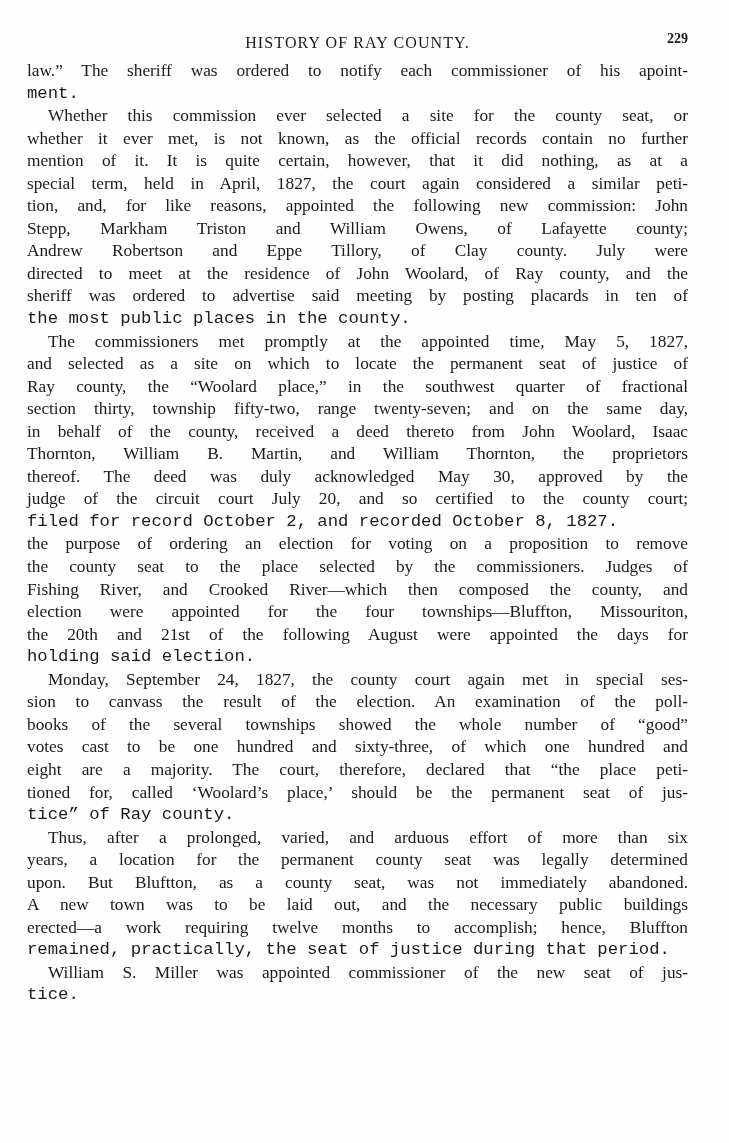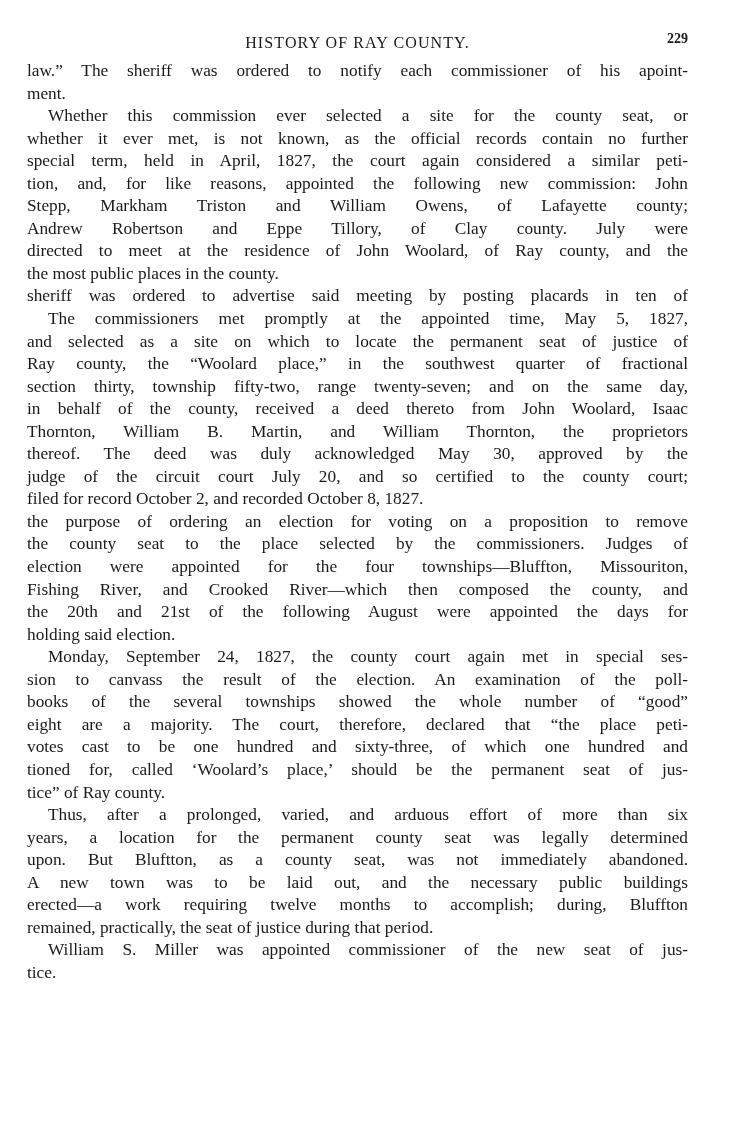--- a/index.html
+++ b/index.html
@@ -6,81 +6,82 @@
   body { width: 729px; height: 1143px; position: relative; overflow: hidden;
          font-family: "Liberation Serif", "DejaVu Serif", serif; color: #1a1a1a; }
   .page { position: absolute; left: 0; top: 0; width: 729px; height: 1143px; background: #fefefe; }
   .running-head { position: absolute; top: 31px; left: 27px; width: 661px; height: 22px; }
   .running-title { position: absolute; left: 0; width: 100%; text-align: center;
                    font-size: 16px; letter-spacing: 1.1px; font-variant: small-caps; text-transform: uppercase; top: 3px; }
   .page-number { position: absolute; right: 0; top: 0; font-size: 14px; font-weight: bold; }
   .body-text { position: absolute; left: 27px; top: 60px; width: 661px; }
   .line { display: block; height: 22.55px; line-height: 22.55px; font-size: 17.3px;
           white-space: nowrap; text-align: justify; text-align-last: justify; }
-  .line.last { text-align-last: left; }
+  .line.last { text-align-last: left; font-family: Liberation Mono, monospace; }
   .line.indent { padding-left: 21px; font-family: Liberation Serif, serif; }
 </style>
 </head>
 <body>
 
 <div class="page">
   <div class="running-head">
     <span class="running-title">HISTORY OF RAY COUNTY.</span>
     <span class="page-number">229</span>
   </div>
   <div class="body-text" id="body-text">
       <div>
         <span class="line">law.”  The sheriff was ordered to notify each commissioner of his apoint-</span>
         <span class="line last">ment.</span>
       </div>
       <div>
         <span class="line indent">Whether this commission ever selected a site for the county seat, or</span>
         <span class="line">whether it ever met, is not known, as the official records contain no further</span>
+        <span class="line">mention of it.  It is quite certain, however, that it did nothing, as at a</span>
         <span class="line">special term, held in April, 1827, the court again considered a similar peti-</span>
         <span class="line">tion, and, for like reasons, appointed the following new commission:  John</span>
         <span class="line">Stepp, Markham Triston and William Owens, of Lafayette county;</span>
         <span class="line">Andrew Robertson and Eppe Tillory, of Clay county.  July were</span>
         <span class="line">directed to meet at the residence of John Woolard, of Ray county, and the</span>
+        <span class="line">sheriff was ordered to advertise said meeting by posting placards in ten of</span>
         <span class="line last">the most public places in the county.</span>
-        <span class="line">sheriff was ordered to advertise said meeting by posting placards in ten of</span>
       </div>
       <div>
         <span class="line indent">The commissioners met promptly at the appointed time, May 5, 1827,</span>
         <span class="line">and selected as a site on which to locate the permanent seat of justice of</span>
         <span class="line">Ray county, the “Woolard place,” in the southwest quarter of fractional</span>
         <span class="line">section thirty, township fifty-two, range twenty-seven; and on the same day,</span>
         <span class="line">in behalf of the county, received a deed thereto from John Woolard, Isaac</span>
         <span class="line">Thornton, William B. Martin, and William Thornton, the proprietors</span>
         <span class="line">thereof.  The deed was duly acknowledged May 30, approved by the</span>
         <span class="line">judge of the circuit court July 20, and so certified to the county court;</span>
         <span class="line last">filed for record October 2, and recorded October 8, 1827.</span>
       </div>
       <div>
         <span class="line">the purpose of ordering an election for voting on a proposition to remove</span>
         <span class="line">the county seat to the place selected by the commissioners.  Judges of</span>
+        <span class="line">Fishing River, and Crooked River—which then composed the county, and</span>
         <span class="line">election were appointed for the four townships—Bluffton, Missouriton,</span>
-        <span class="line">Fishing River, and Crooked River—which then composed the county, and</span>
         <span class="line">the 20th and 21st of the following August were appointed the days for</span>
         <span class="line last">holding said election.</span>
       </div>
       <div>
         <span class="line indent">Monday, September 24, 1827, the county court again met in special ses-</span>
         <span class="line">sion to canvass the result of the election.  An examination of the poll-</span>
         <span class="line">books of the several townships showed the whole number of “good”</span>
+        <span class="line">votes cast to be one hundred and sixty-three, of which one hundred and</span>
         <span class="line">eight are a majority.  The court, therefore, declared that “the place peti-</span>
-        <span class="line">votes cast to be one hundred and sixty-three, of which one hundred and</span>
         <span class="line">tioned for, called ‘Woolard’s place,’ should be the permanent seat of jus-</span>
         <span class="line last">tice” of Ray county.</span>
       </div>
       <div>
         <span class="line indent">Thus, after a prolonged, varied, and arduous effort of more than six</span>
         <span class="line">years, a location for the permanent county seat was legally determined</span>
         <span class="line">upon.  But Bluftton, as a county seat, was not immediately abandoned.</span>
         <span class="line">A new town was to be laid out, and the necessary public buildings</span>
-        <span class="line">erected—a work requiring twelve months to accomplish; during, Bluffton</span>
+        <span class="line">erected—a work requiring twelve months to accomplish; hence, Bluffton</span>
         <span class="line last">remained, practically, the seat of justice during that period.</span>
       </div>
       <div>
         <span class="line indent">William S. Miller was appointed commissioner of the new seat of jus-</span>
         <span class="line last">tice.</span>
       </div>
     </div>
 </div>
 
 </body></html>

